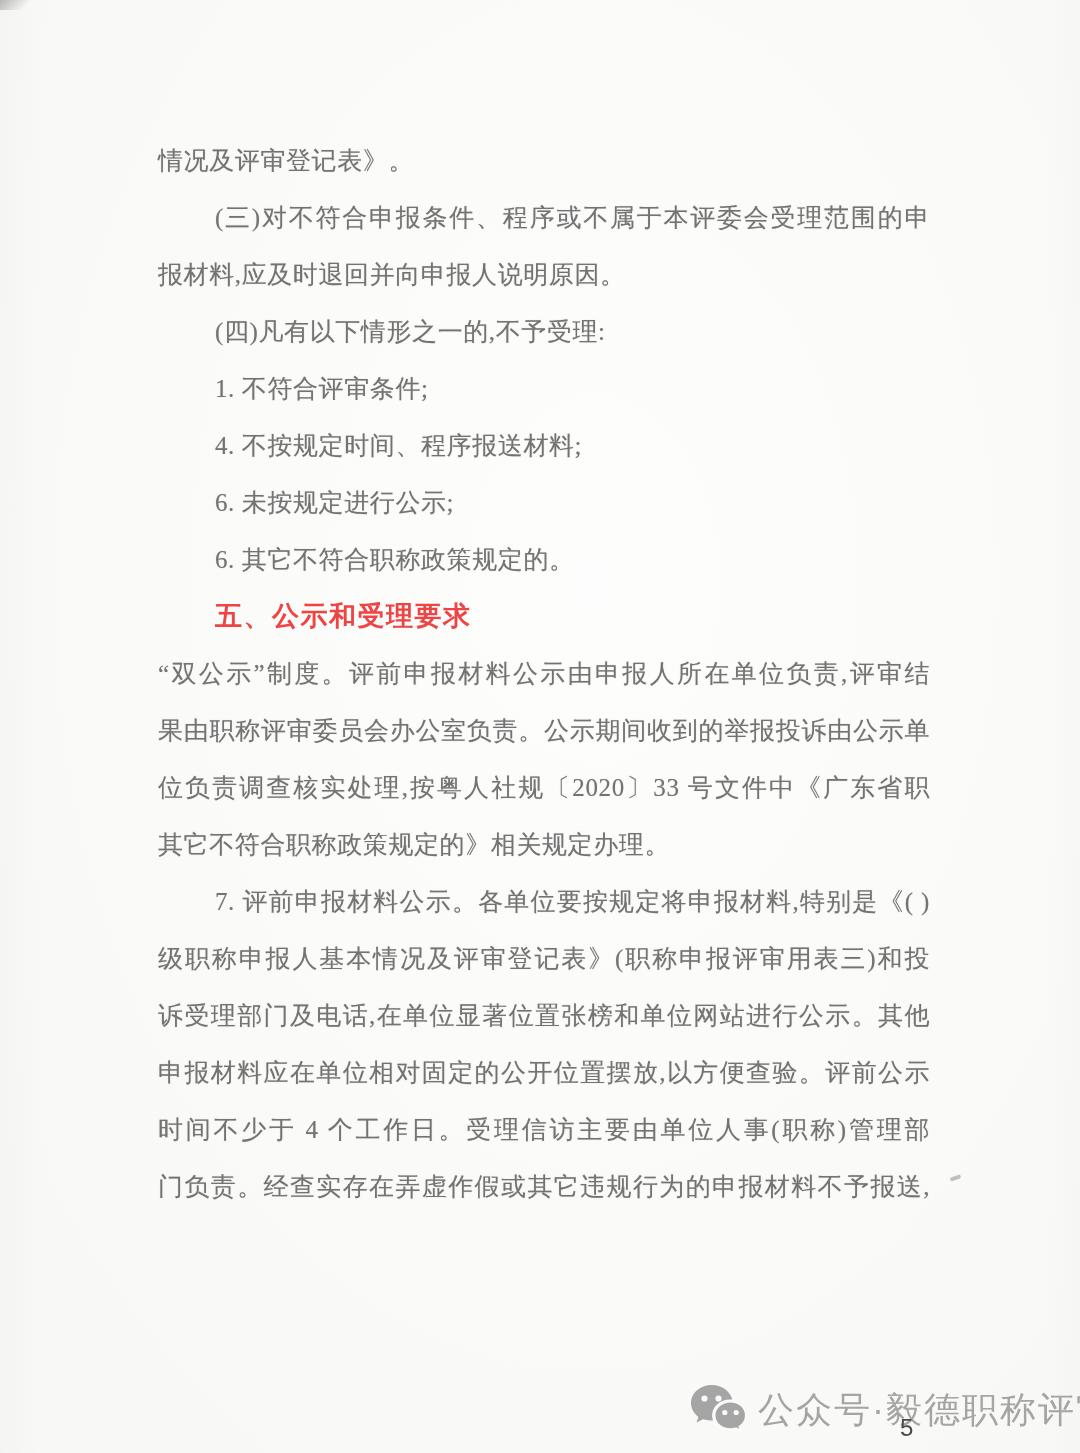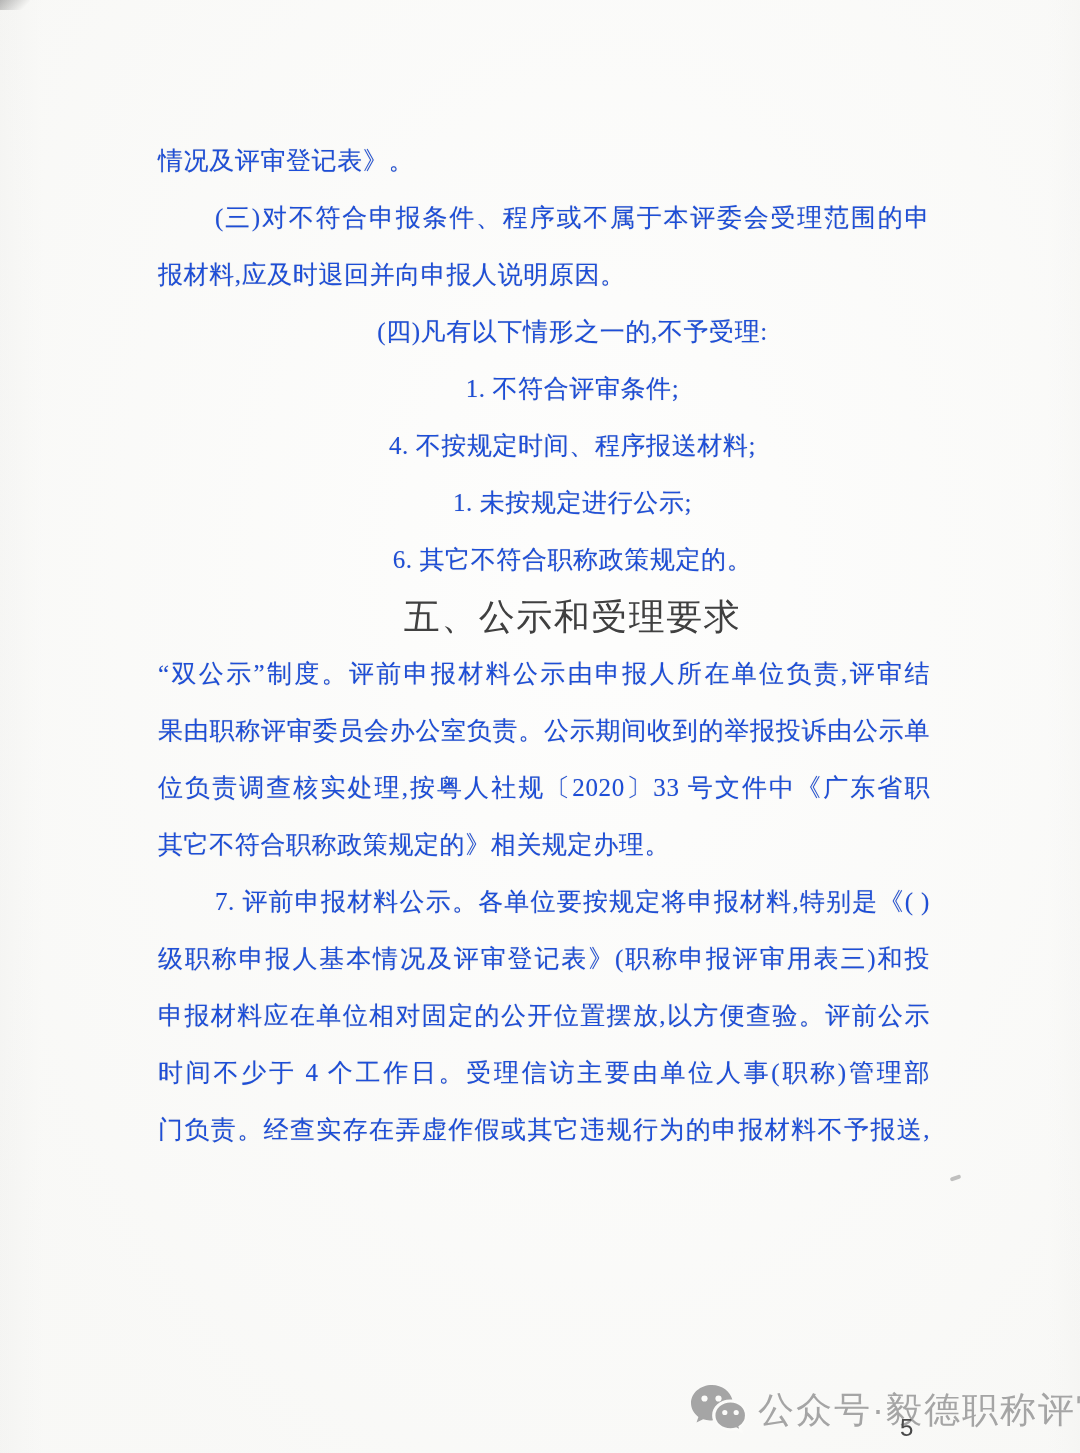--- a/index.html
+++ b/index.html
@@ -21,36 +21,36 @@
   .doc {
     position: absolute;
     left: 158px; top: 132px;
     width: 772px;
   }
   .line {
     height: 57px;
     line-height: 57px;
     font-size: 25px;
     letter-spacing: 0.6px;
-    color: #1d4ed8;
+    color: #737373;
     text-shadow: 0 0 1px rgba(90,90,90,0.35);
     white-space: pre;
   }
-  .indent { padding-left: 57px; text-align: center; }
+  .indent { padding-left: 57px; }
   .justify {
     white-space: normal;
     text-align: justify;
     text-align-last: justify;
     text-justify: inter-character;
   }
   .heading {
     font-family: "Liberation Sans", "DejaVu Sans", sans-serif;
-    font-weight: normal;
-    font-size: 36px;
-    color: #404040;
+    font-weight: bold;
+    font-size: 27px;
+    color: #ef4444;
     letter-spacing: 1.5px;
     text-shadow: none;
   }
   .watermark {
     position: absolute;
     left: 690px; top: 1383px;
     display: flex;
     align-items: center;
     gap: 10px;
   }
@@ -92,29 +92,30 @@
 <div class="corner-smudge"></div>
 <div class="speck"></div>
 
 <div class="doc">
   <div class="line">情况及评审登记表》。</div>
   <div class="line indent justify">(三)对不符合申报条件、程序或不属于本评委会受理范围的申</div>
   <div class="line">报材料,应及时退回并向申报人说明原因。</div>
   <div class="line indent">(四)凡有以下情形之一的,不予受理:</div>
   <div class="line indent">1. 不符合评审条件;</div>
   <div class="line indent">4. 不按规定时间、程序报送材料;</div>
-  <div class="line indent">1. 未按规定进行公示;</div>
+  <div class="line indent">6. 未按规定进行公示;</div>
   <div class="line indent">6. 其它不符合职称政策规定的。</div>
   <div class="line indent heading">五、公示和受理要求</div>
   <div class="line justify">“双公示”制度。评前申报材料公示由申报人所在单位负责,评审结</div>
   <div class="line justify">果由职称评审委员会办公室负责。公示期间收到的举报投诉由公示单</div>
   <div class="line justify">位负责调查核实处理,按粤人社规〔2020〕33 号文件中《广东省职</div>
   <div class="line">其它不符合职称政策规定的》相关规定办理。</div>
   <div class="line indent justify">7. 评前申报材料公示。各单位要按规定将申报材料,特别是《( )</div>
   <div class="line justify">级职称申报人基本情况及评审登记表》(职称申报评审用表三)和投</div>
+  <div class="line justify">诉受理部门及电话,在单位显著位置张榜和单位网站进行公示。其他</div>
   <div class="line justify">申报材料应在单位相对固定的公开位置摆放,以方便查验。评前公示</div>
   <div class="line justify">时间不少于 4 个工作日。受理信访主要由单位人事(职称)管理部</div>
   <div class="line justify">门负责。经查实存在弄虚作假或其它违规行为的申报材料不予报送,</div>
 </div>
 
 <div class="watermark">
   <span style="display:inline-block; line-height:0;">
     <svg width="58" height="54" viewBox="0 0 58 54">
       <g fill="#a5a5a5">
         <path d="M22 2 C10.3 2 1 10.1 1 20.1 c0 5.6 2.9 10.5 7.4 13.8 l-1.9 5.7 6.6-3.3 c2.2 0.7 4.5 1.1 6.9 1.1 1 0 2-0.1 3-0.2 -0.6-1.5-0.9-3.1-0.9-4.8 0-8.8 8-15.9 17.9-15.9 0.8 0 1.6 0 2.3 0.1 C40.4 8.6 32.1 2 22 2 Z"></path>

